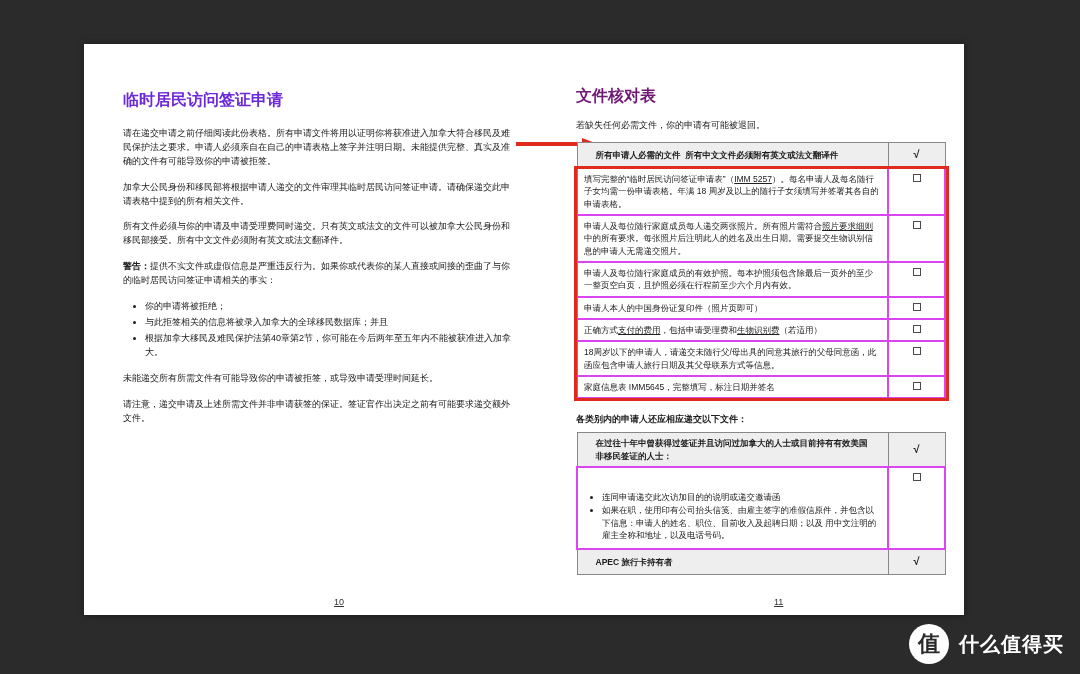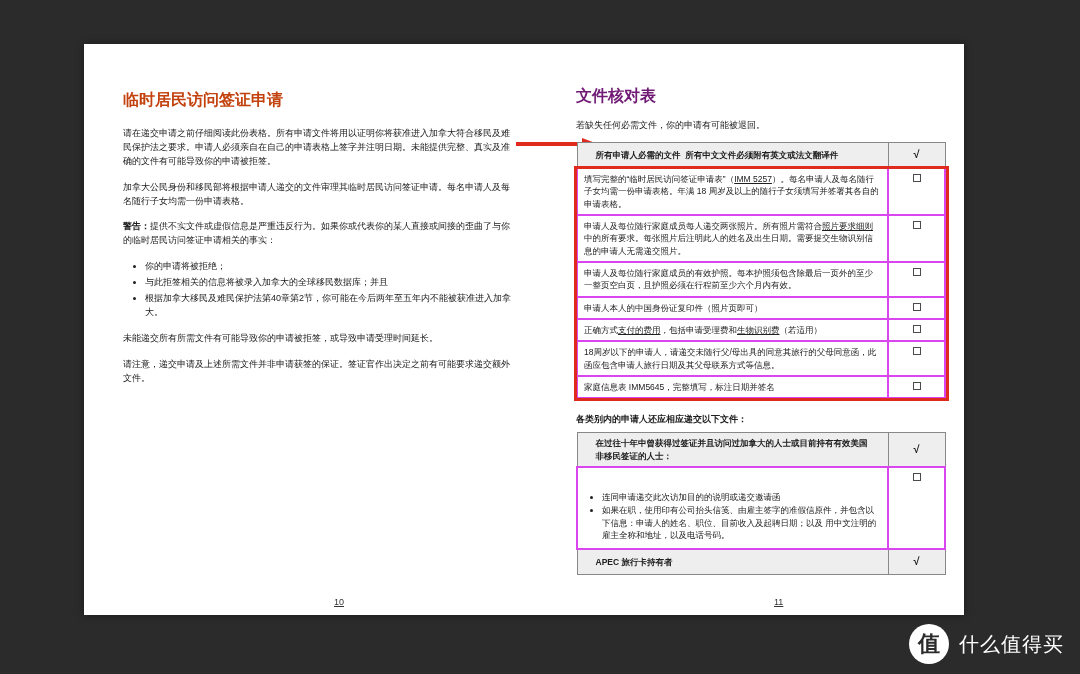--- a/index.html
+++ b/index.html
@@ -22,21 +22,21 @@
     left:39px; top:44px;
     width:394px;
     font-size:9px;
     line-height:1.55;
     color:#202020;
   }
   .left-col h1 {
     font-size:16px;
     font-weight:600;
     margin:0 0 14px 0;
-    color:#c2410c;
+    color:#6d28d9;
   }
   .left-col p { margin:0 0 12px 0; }
   .left-col .warn { font-weight:400; }
   .left-col .warn b { font-weight:600; }
   .left-col ul { margin:2px 0 12px 0; padding-left:22px; }
   .left-col li { margin-bottom:2px; }
 
   .right-col {
     position:absolute;
     left:492px; top:40px;
@@ -136,34 +136,35 @@
     width:40px; height:40px;
     border-radius:50%;
     background:#fff;
     color:#2b2b2b;
     display:flex; align-items:center; justify-content:center;
     font-size:22px;
     font-weight:900;
   }
   .badge .txt {
     font-size:20px;
-    font-weight:400;
+    font-weight:700;
     letter-spacing:1px;
     color:#fff;
   }
 </style>
 </head>
 <body>
 
 <div class="page">
 
   <div class="left-col">
     <h1>临时居民访问签证申请</h1>
     <p>请在递交申请之前仔细阅读此份表格。所有申请文件将用以证明你将获准进入加拿大符合移民及难民保护法之要求。申请人必须亲自在自己的申请表格上签字并注明日期。未能提供完整、真实及准确的文件有可能导致你的申请被拒签。</p>
-    <p>加拿大公民身份和移民部将根据申请人递交的文件审理其临时居民访问签证申请。每名申请人及每名随行子女均需一份申请表格。</p>
+    <p>加拿大公民身份和移民部将根据申请人递交的文件审理其临时居民访问签证申请。请确保递交此申请表格中提到的所有相关文件。</p>
+    <p>所有文件必须与你的申请及申请受理费同时递交。只有英文或法文的文件可以被加拿大公民身份和移民部接受。所有中文文件必须附有英文或法文翻译件。</p>
     <p class="warn"><b>警告：</b><span>提供不实文件或虚假信息是严重违反行为。如果你或代表你的某人直接或间接的歪曲了与你的临时居民访问签证申请相关的事实：</span></p>
     <ul>
       <li>你的申请将被拒绝；</li>
       <li>与此拒签相关的信息将被录入加拿大的全球移民数据库；并且</li>
       <li>根据加拿大移民及难民保护法第40章第2节，你可能在今后两年至五年内不能被获准进入加拿大。</li>
     </ul>
     <p>未能递交所有所需文件有可能导致你的申请被拒签，或导致申请受理时间延长。</p>
     <p>请注意，递交申请及上述所需文件并非申请获签的保证。签证官作出决定之前有可能要求递交额外文件。</p>
   </div>
 

